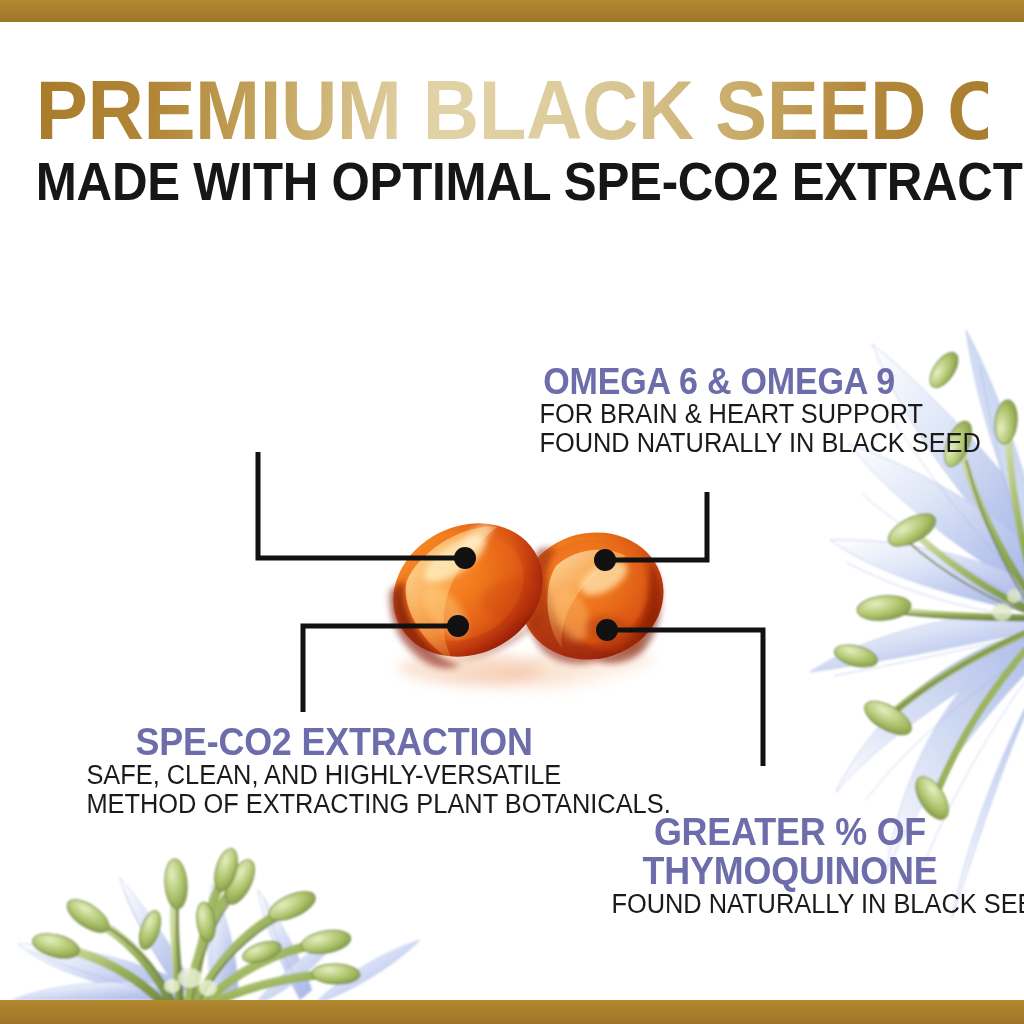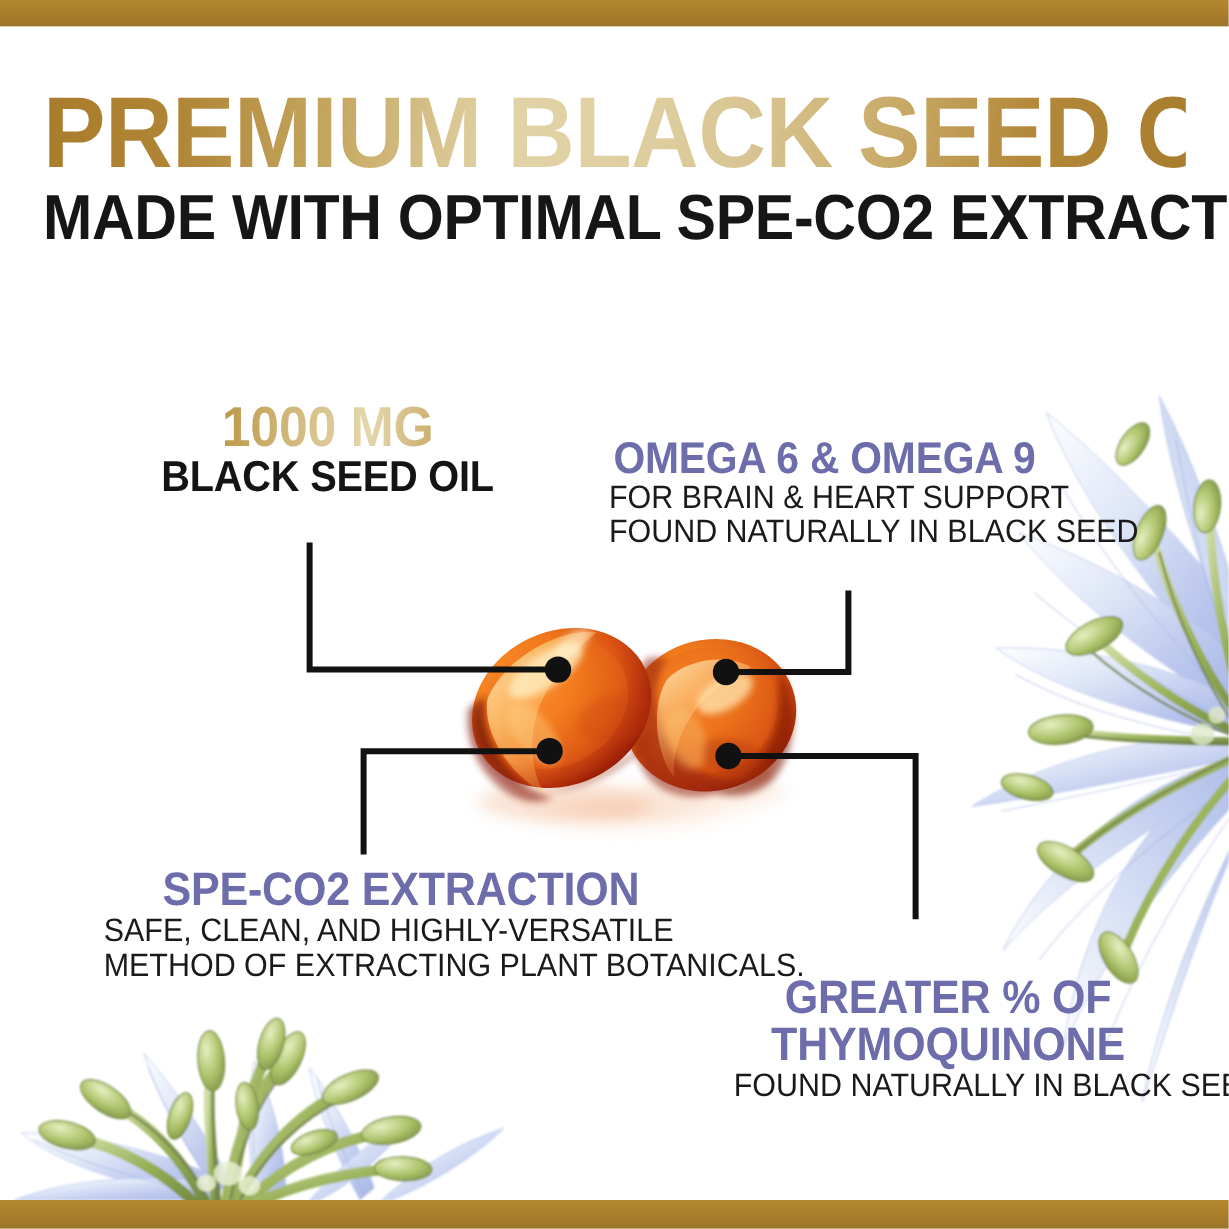--- a/index.html
+++ b/index.html
@@ -92,21 +92,21 @@
     font-weight: 400;
     font-size: 27px; line-height: 1.08;
     letter-spacing: 0px;
     transform: scaleX(0.94);
     color: #1a1a1a; white-space: nowrap;
   }
   .c-body.b2 { font-weight: 400; }
 
   
   #co-mg      { left: 118px; top: 332px; text-align: center; width: 310px; }
-  #co-omega   { left: 496px; top: 363px; text-align: center; width: 380px; }
+  #co-omega   { left: 528px; top: 363px; text-align: center; width: 380px; }
   #co-spe     { left: 72px;  top: 722px; text-align: right; width: 480px; }
   #co-thymo   { left: 600px; top: 812px; text-align: center; width: 380px; }
 
   
   svg.layer { position: absolute; left: 0; top: 0; width:1024px; height:1024px; }
   #lines-layer { z-index: 25; }
   #pills-layer { z-index: 18; }
   #flower-right { z-index: 10; }
   #flower-left  { z-index: 10; }
 </style>
@@ -347,24 +347,20 @@
   </svg>
 
   <div class="gold-bar top"></div>
   <div class="gold-bar bottom"></div>
 
   <div class="head-wrap">
     <div class="h-main">PREMIUM BLACK SEED OIL</div>
     <div class="h-sub">MADE WITH OPTIMAL SPE-CO2 EXTRACTION</div>
   </div>
 
-  <div class="callout" id="co-mg">
-    <div class="c-title gold">1000 MG</div>
-    <div class="c-sub">BLACK SEED OIL</div>
-  </div>
 
   <div class="callout" id="co-omega">
     <div class="c-title purple">OMEGA 6 &amp; OMEGA 9</div>
     <div class="c-body">FOR BRAIN &amp;  HEART SUPPORT</div>
     <div class="c-body b2">FOUND NATURALLY IN BLACK SEED</div>
   </div>
 
   <div class="callout" id="co-spe">
     <div class="c-title purple lg">SPE-CO2 EXTRACTION</div>
     <div class="c-body">SAFE, CLEAN, AND HIGHLY-VERSATILE</div>

